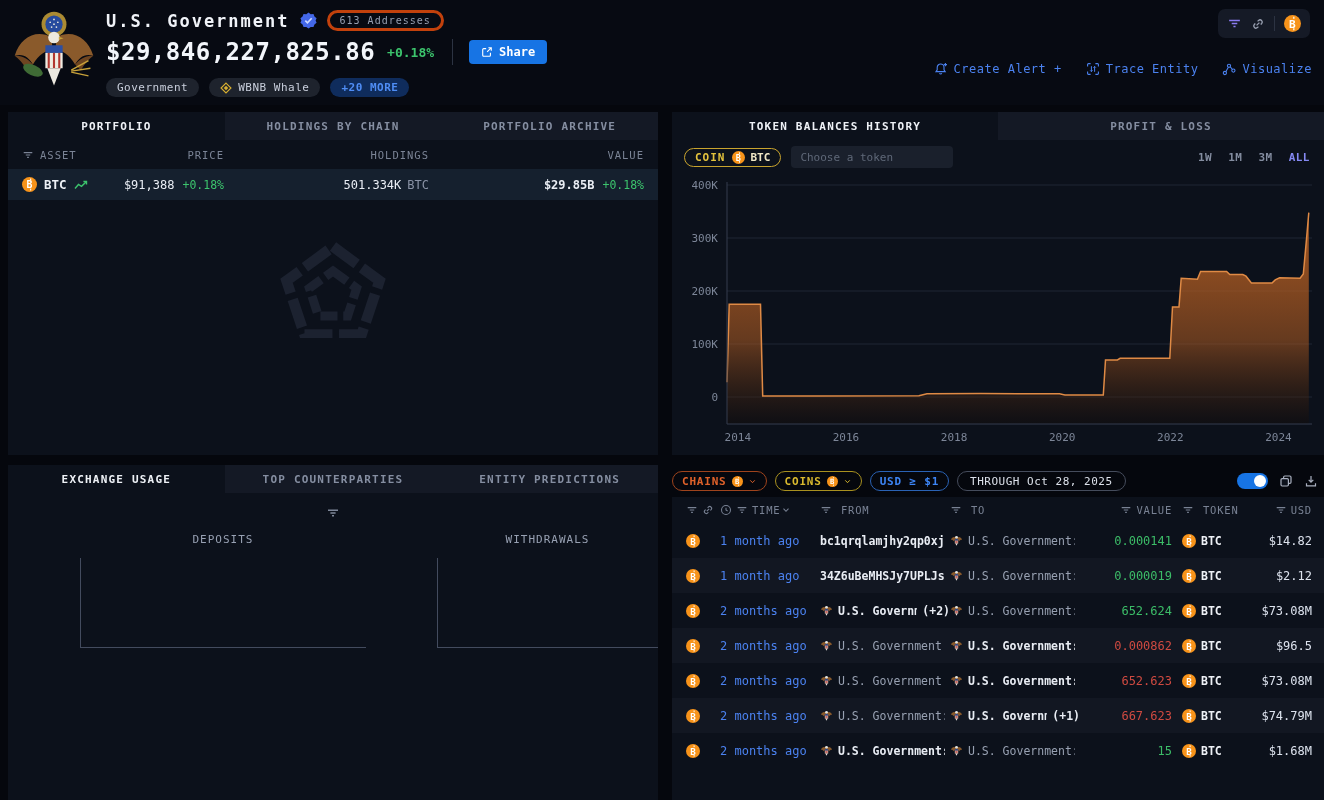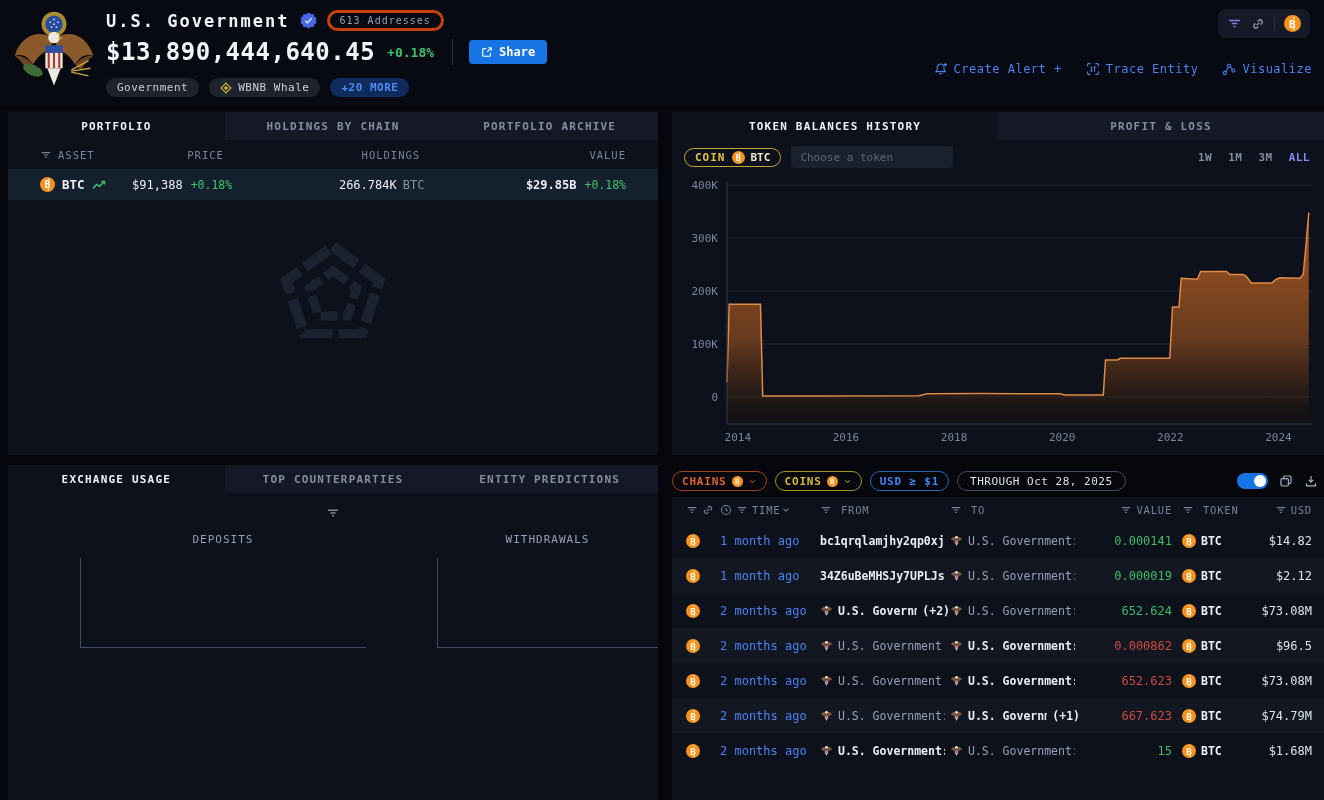--- a/index.html
+++ b/index.html
@@ -35,21 +35,21 @@
 
   
   .main { margin:7px 0 0 8px; display:grid; grid-template-columns:650px 652px; grid-template-rows:343px 335px; gap:10px 14px; }
   .panel { background:#0c111b; position:relative; overflow:hidden; }
 
   .tb { display:flex; height:28px; }
   .tab { flex:1; display:flex; align-items:center; justify-content:center; gap:8px; background:#141925; color:#858ea1; font-size:11px; font-weight:700; letter-spacing:1.2px; cursor:pointer; white-space:nowrap; }
   .tab.active { background:transparent; color:#eef1f6; }
 
   
-  .pt-head, .pt-row { display:flex; align-items:center; padding:0 32px; }
+  .pt-head, .pt-row { display:flex; align-items:center; padding:0 14px; }
   .pt-head { height:29px; color:#7b8496; font-size:10.5px; letter-spacing:1px; }
   .pt-head .ic { margin-right:6px; }
   .col-asset { flex:1; display:flex; align-items:center; }
   .col-price { width:135px; display:flex; justify-content:flex-end; align-items:center; }
   .col-hold { width:205px; display:flex; justify-content:flex-end; align-items:center; }
   .col-val { width:215px; display:flex; justify-content:flex-end; align-items:center; }
   .pt-row { height:31px; background:#15202e; font-size:12px; cursor:pointer; }
   .pt-row .sym { font-weight:700; margin:0 7px; color:#eef1f6; font-size:12.5px; }
   .chg { color:#3cc46d; margin-left:8px; font-size:11.5px; }
   .unit { color:#8a93a6; margin-left:6px; }
@@ -229,21 +229,21 @@
 
   <div class="hblock">
     <div class="trow1">
       <span class="e-title">U.S. Government</span>
       <svg class="ic" width="17" height="17">
           <use href="#i-verified"></use>
         </svg>
       <span class="addr-badge">613 Addresses</span>
     </div>
     <div class="trow2">
-      <span class="p-value">$13,890,444,640.45</span>
+      <span class="p-value">$29,846,227,825.86</span>
       <span class="p-change">+0.18%</span>
       <span class="vdiv"></span>
       <button class="share-btn">
         <svg class="ic" width="12" height="12" style="color:#fff">
             <use href="#i-share"></use>
           </svg>
         <span>Share</span>
       </button>
     </div>
     <div class="trow3">
@@ -319,21 +319,21 @@
         <span class="sym">BTC</span>
         <svg class="ic" width="14" height="10">
             <use href="#i-trend"></use>
           </svg>
       </span>
       <span class="col-price">
         <span class="num">$91,388</span>
         <span class="chg">+0.18%</span>
       </span>
       <span class="col-hold">
-        <span class="num">266.784K</span>
+        <span class="num">501.334K</span>
         <span class="unit">BTC</span>
       </span>
       <span class="col-val">
         <span class="num b">$29.85B</span>
         <span class="chg">+0.18%</span>
       </span>
     </div>
     <svg class="watermark" viewBox="0 0 130 120" width="106" height="98">
       <g fill="none" stroke="#1c2230" stroke-width="13" stroke-dasharray="36 8">
         <path d="M65 8 L122 50 L100 116 L30 116 L8 50 Z"></path>

